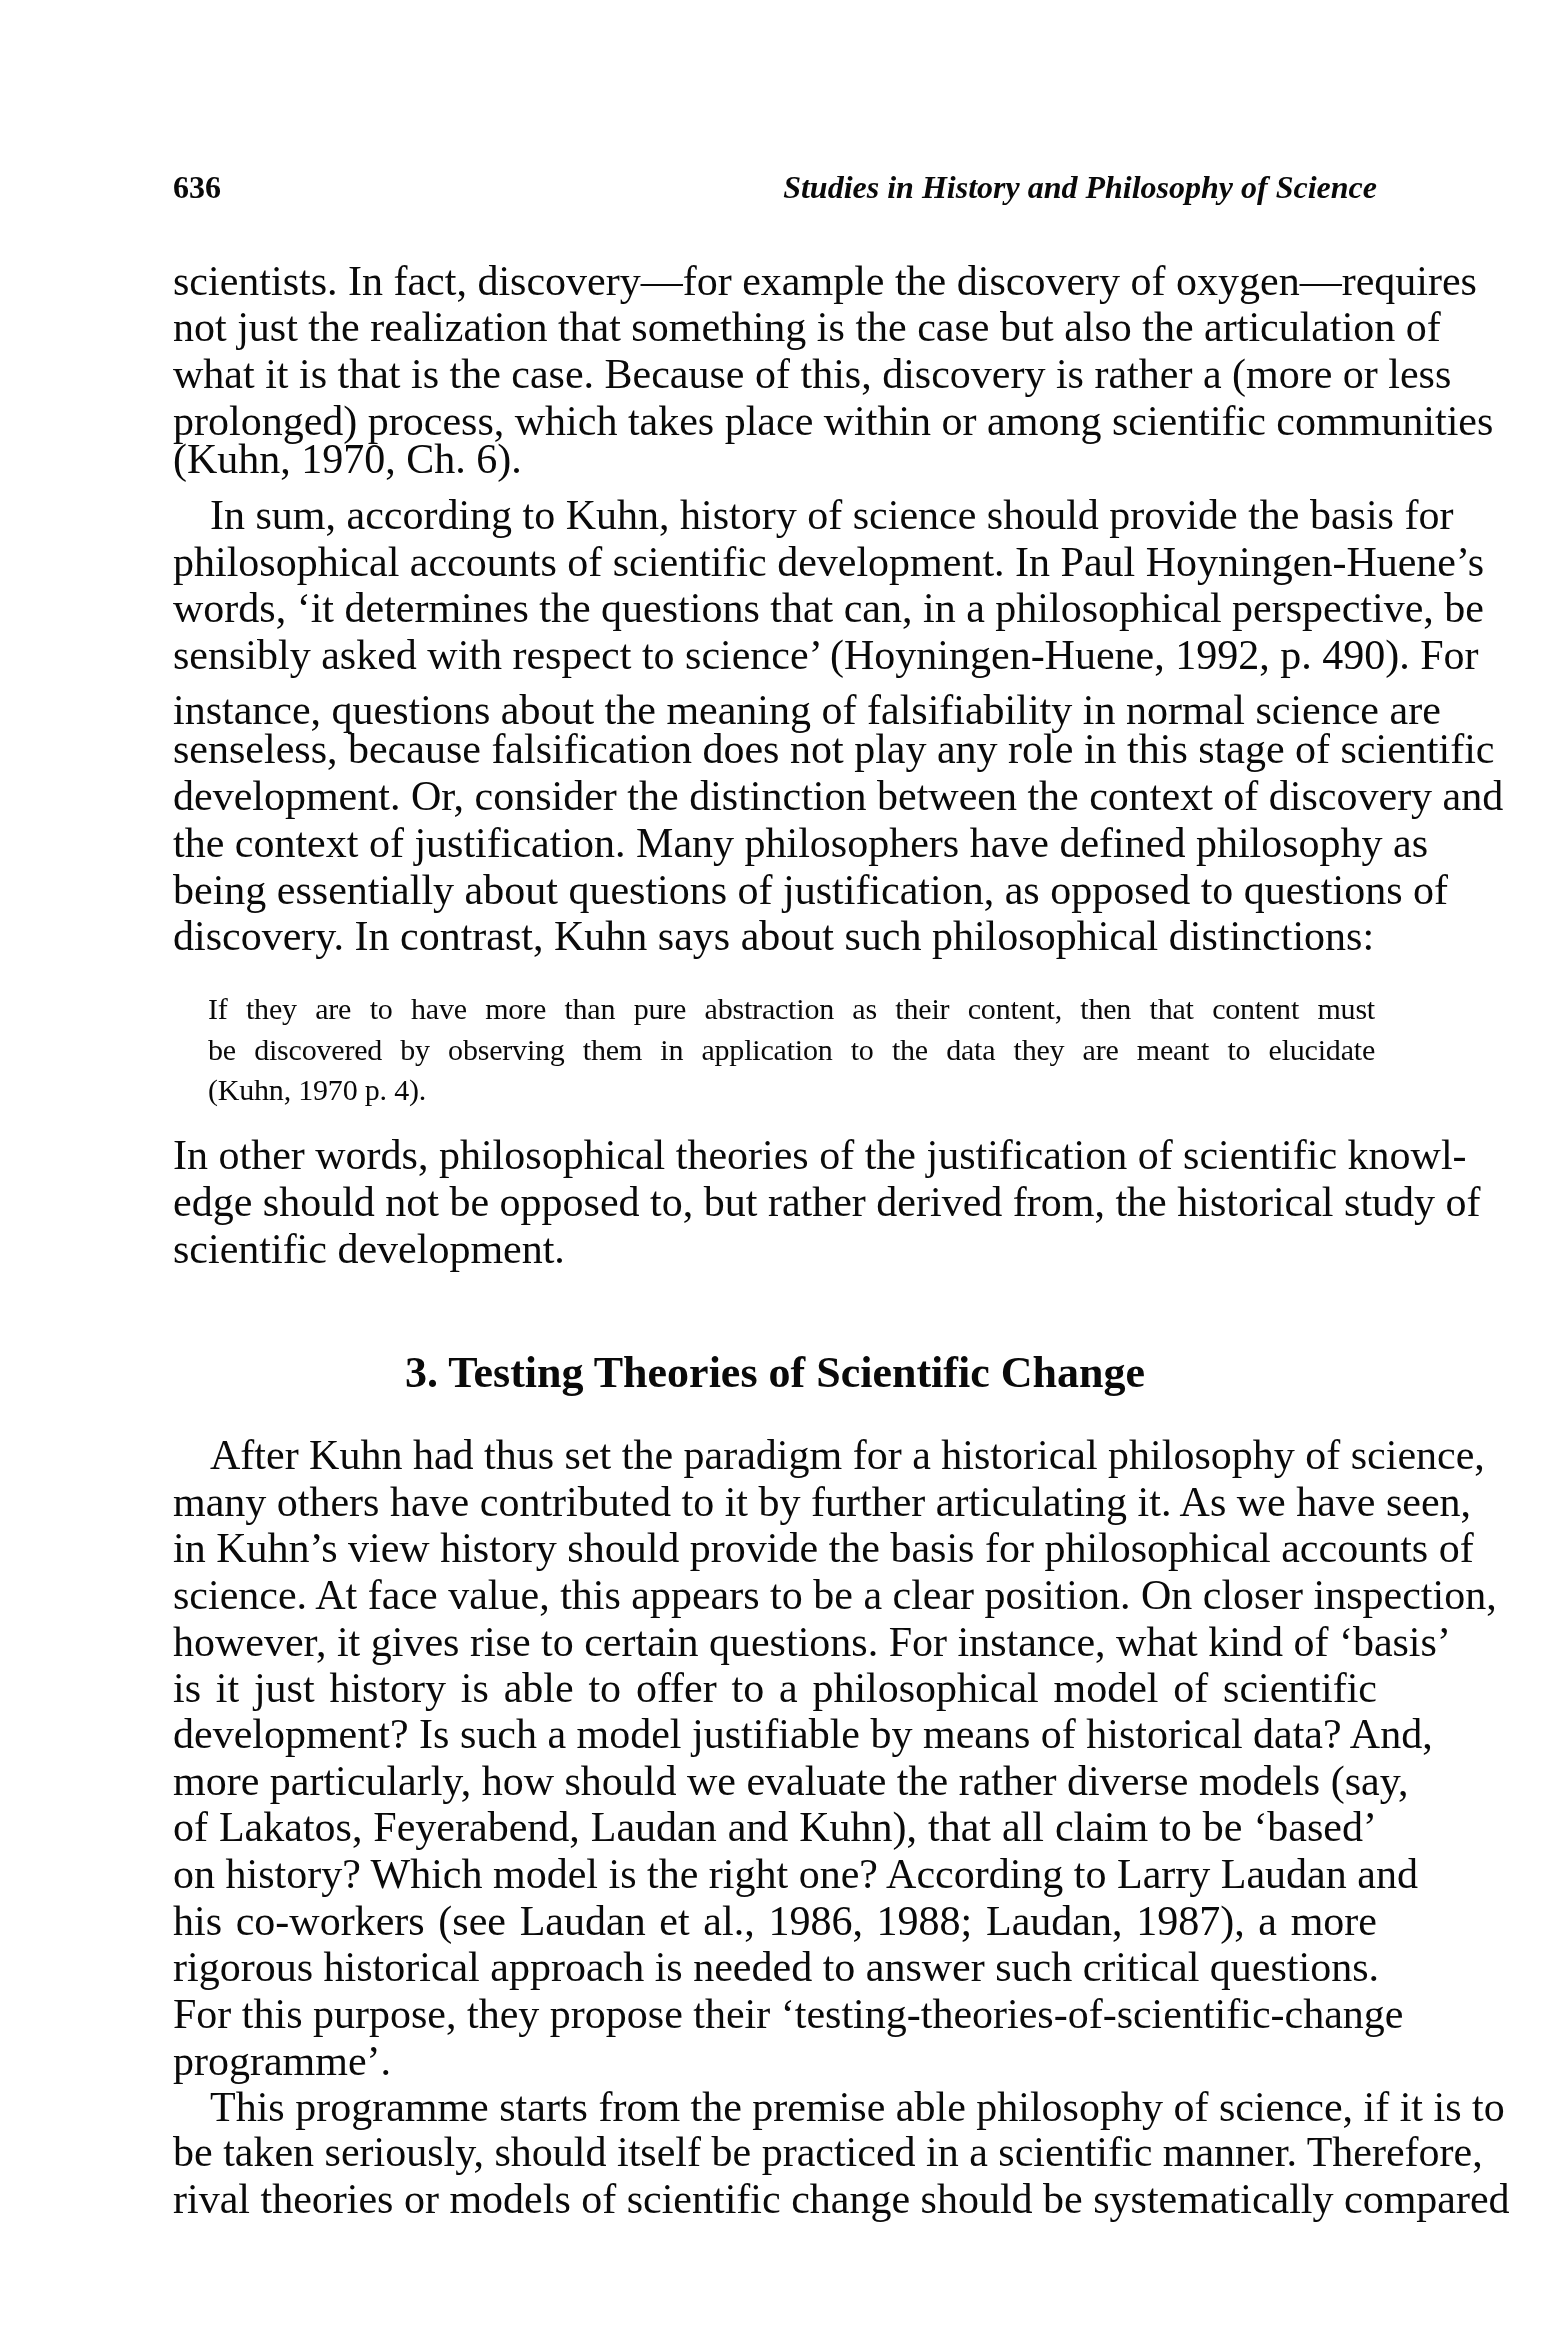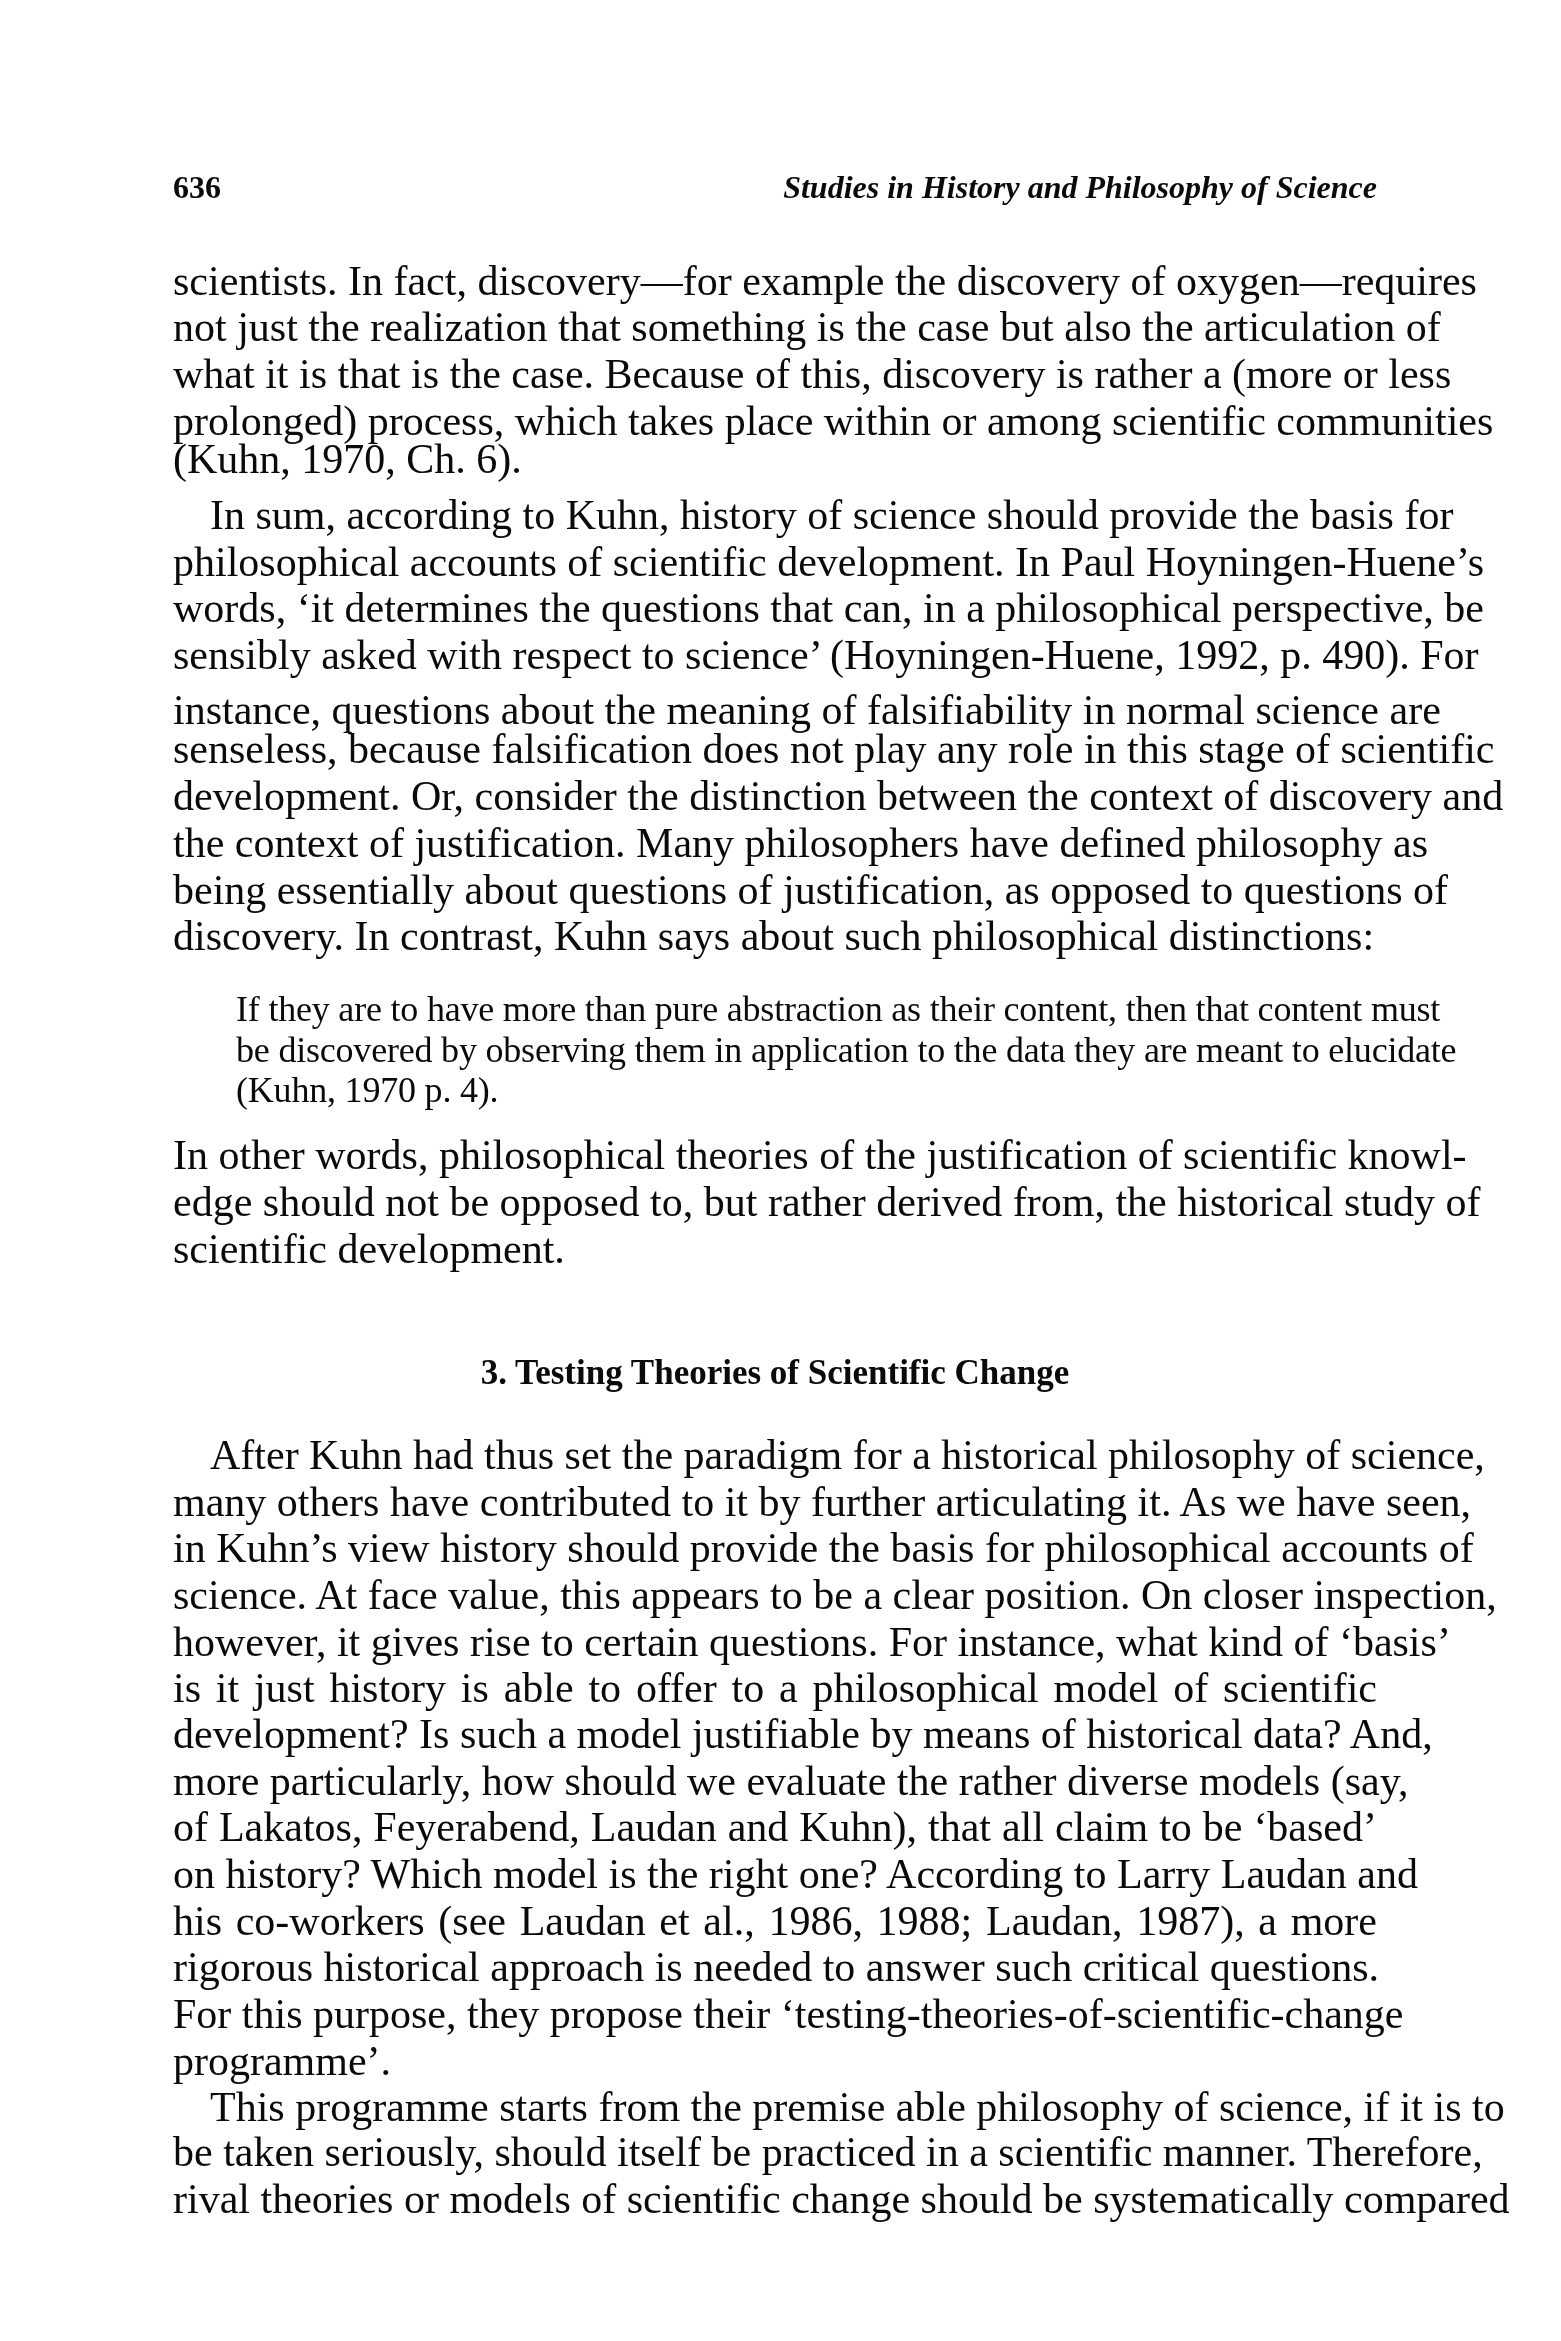--- a/index.html
+++ b/index.html
@@ -7,25 +7,25 @@
          font-family: "Liberation Serif", "DejaVu Serif", serif; color: #0a0a0a; }
   .page { position: absolute; left: 0; top: 0; width: 1561px; height: 2342px; }
   .running-head { position: absolute; left: 173px; top: 170px; width: 1204px; height: 35px;
                   font-size: 32px; line-height: 35px; font-weight: bold; }
   .running-head .folio { position: absolute; left: 0; top: 0; }
   .running-head .journal { position: absolute; right: 0; top: 0; font-style: italic; text-align: center; }
   .line { position: absolute; left: 173px; width: 1204px; font-size: 42px; line-height: 47px;
           height: 47px; white-space: nowrap; text-align: justify; text-align-last: justify; }
   .line.last { text-align-last: left; }
   .line.indent { left: 210px; width: 1168px; }
-  .q { position: absolute; left: 208px; width: 1167px; font-size: 36px; line-height: 40px;
-       height: 40px; white-space: nowrap; text-align: justify; text-align-last: justify; letter-spacing: -0.2px; margin-left: 28px; }
+  .q { position: absolute; left: 208px; width: 1167px; font-size: 30px; line-height: 40px;
+       height: 40px; white-space: nowrap; text-align: justify; text-align-last: justify; letter-spacing: -0.2px; }
   .q.last { text-align-last: left; }
   .heading { position: absolute; left: 173px; width: 1204px; text-align: center; font-weight: bold;
-             font-size: 35px; line-height: 47px; top: 1349px; }
+             font-size: 44px; line-height: 47px; top: 1349px; }
 </style>
 </head>
 <body>
 
 <div class="page">
 
   <div class="running-head">
     <span class="folio">636</span>
     <span class="journal">Studies in History and Philosophy of Science</span>
   </div>

